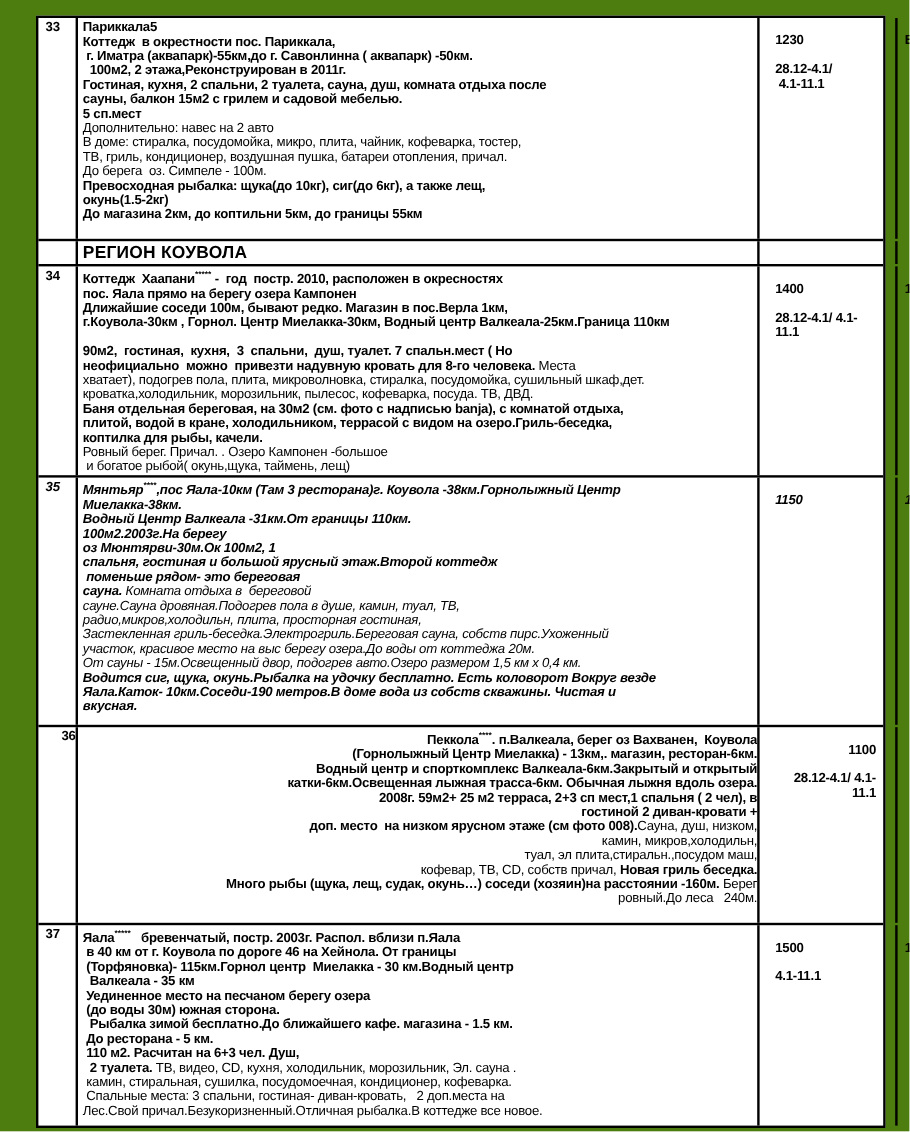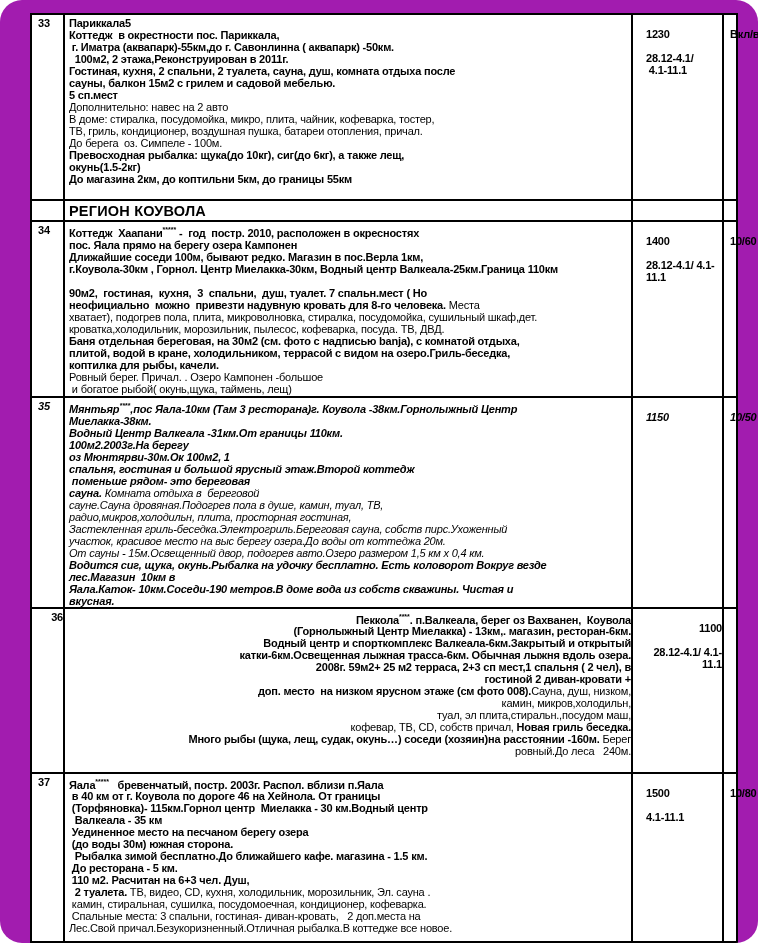--- a/index.html
+++ b/index.html
@@ -1,37 +1,37 @@
 <!DOCTYPE html>
 <html><head>
 <meta charset="utf-8">
 <style>
   html,body { margin:0; padding:0; background:#ffffff; }
   .page {
-    position:relative; width:758px; height:943px; background:#a21caf;
-    font-family:"Liberation Sans", sans-serif; color:#000; overflow:hidden;border-radius:22px;
+    position:relative; width:758px; height:943px; background:#4d7c0f;
+    font-family:"Liberation Sans", sans-serif; color:#000; overflow:hidden;
   }
   .tbl {
     position:absolute; left:30px; top:13px; width:708px;
     border:2px solid #000; box-sizing:border-box; background:#fff;
   }
   .row { display:flex; box-sizing:border-box; border-top:2px solid #000; }
   .row:first-child { border-top:none; }
   
   .r0 { min-height:184px; }
   .r1 { min-height:19px; }
   .r2 { min-height:176px; }
   .r3 { min-height:208px;font-style:italic; }
   .r4 { min-height:165px;text-align:right; }
   .r5 { min-height:169px; }
   .cell { box-sizing:border-box; flex:none; overflow:hidden; }
   .cell + .cell { border-left:2px solid #000; }
   .c-num   { width:31px;  padding:2px 0 0 6px; font-weight:bold; }
   .c-desc  { width:568px; padding:2px 0 0 4px; }
-  .c-price { width:91px;  padding:1px 0 0 13px; font-weight:bold; }
+  .c-price { width:115px;  padding:1px 16px 0 13px; font-weight:bold; }
   .c-terms { width:73px;  padding:1px 0 0 6px;  font-weight:bold; }
   .line {
     min-height:12px; line-height:12px; font-size:11px;
     white-space:pre; letter-spacing:-0.2px;
   }
   .b  { font-weight:bold; }
   .rg { font-weight:normal; }
   .sup { vertical-align:super; font-size:7px; letter-spacing:0; }
   .section-title {
     font-size:14.5px; font-weight:bold; line-height:17px;
@@ -127,21 +127,20 @@
           <div class="line"><span class="b">оз Мюнтярви-30м.Ок 100м2, 1</span></div>
           <div class="line"><span class="b">спальня, гостиная и большой ярусный этаж.Второй коттедж</span></div>
           <div class="line"><span class="b"> поменьше рядом- это береговая</span></div>
           <div class="line"><span class="b">сауна.</span><span class="rg"> Комната отдыха в  береговой</span></div>
           <div class="line"><span class="rg">сауне.Сауна дровяная.Подогрев пола в душе, камин, туал, ТВ,</span></div>
           <div class="line"><span class="rg">радио,микров,холодильн, плита, просторная гостиная,</span></div>
           <div class="line"><span class="rg">Застекленная гриль-беседка.Электрогриль.Береговая сауна, собств пирс.Ухоженный</span></div>
           <div class="line"><span class="rg">участок, красивое место на выс берегу озера.До воды от коттеджа 20м.</span></div>
           <div class="line"><span class="rg">От сауны - 15м.Освещенный двор, подогрев авто.Озеро размером 1,5 км x 0,4 км.</span></div>
           <div class="line"><span class="b">Водится сиг, щука, окунь.Рыбалка на удочку бесплатно. Есть коловорот Вокруг везде</span></div>
-          <div class="line"><span class="b">лес.Магазин  10км в</span></div>
           <div class="line"><span class="b">Яала.Каток- 10км.Соседи-190 метров.В доме вода из собств скважины. Чистая и</span></div>
           <div class="line"><span class="b">вкусная.</span></div>
         </div>
         <div class="cell c-price">
           <div class="line"></div>
           <div class="line">1150</div>
         </div>
         <div class="cell c-terms">
           <div class="line"></div>
           <div class="line">10/50</div>

